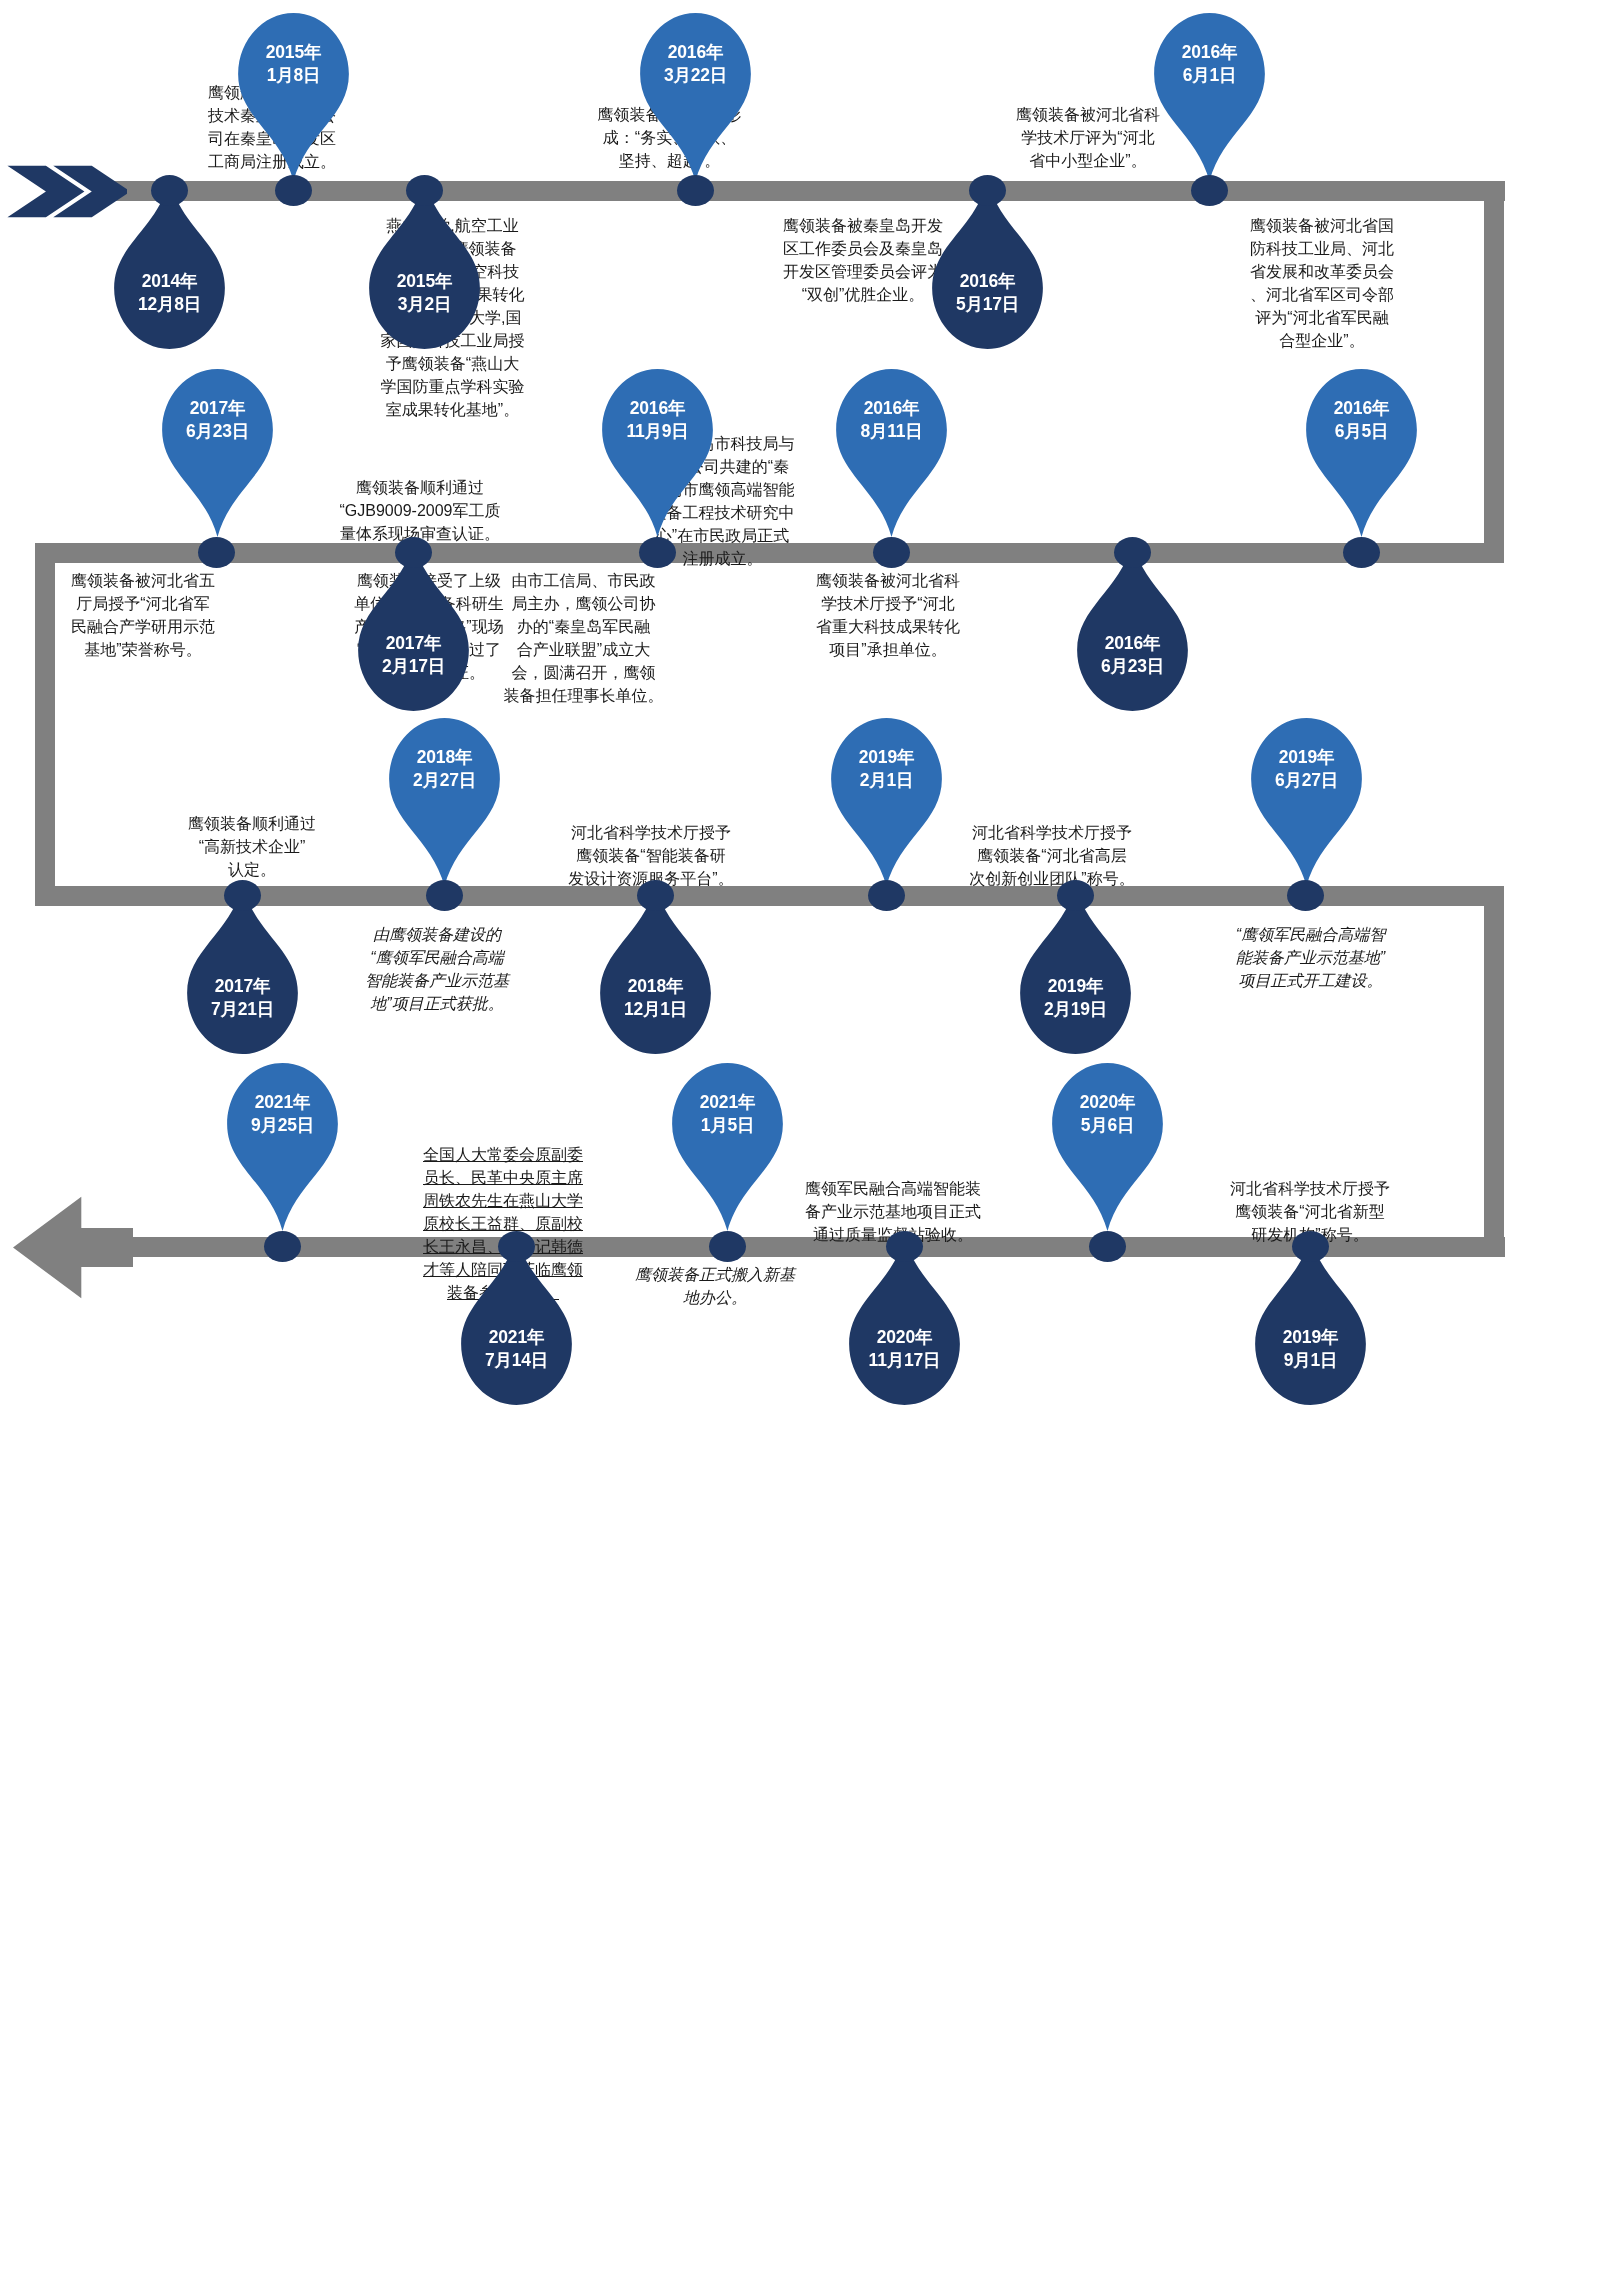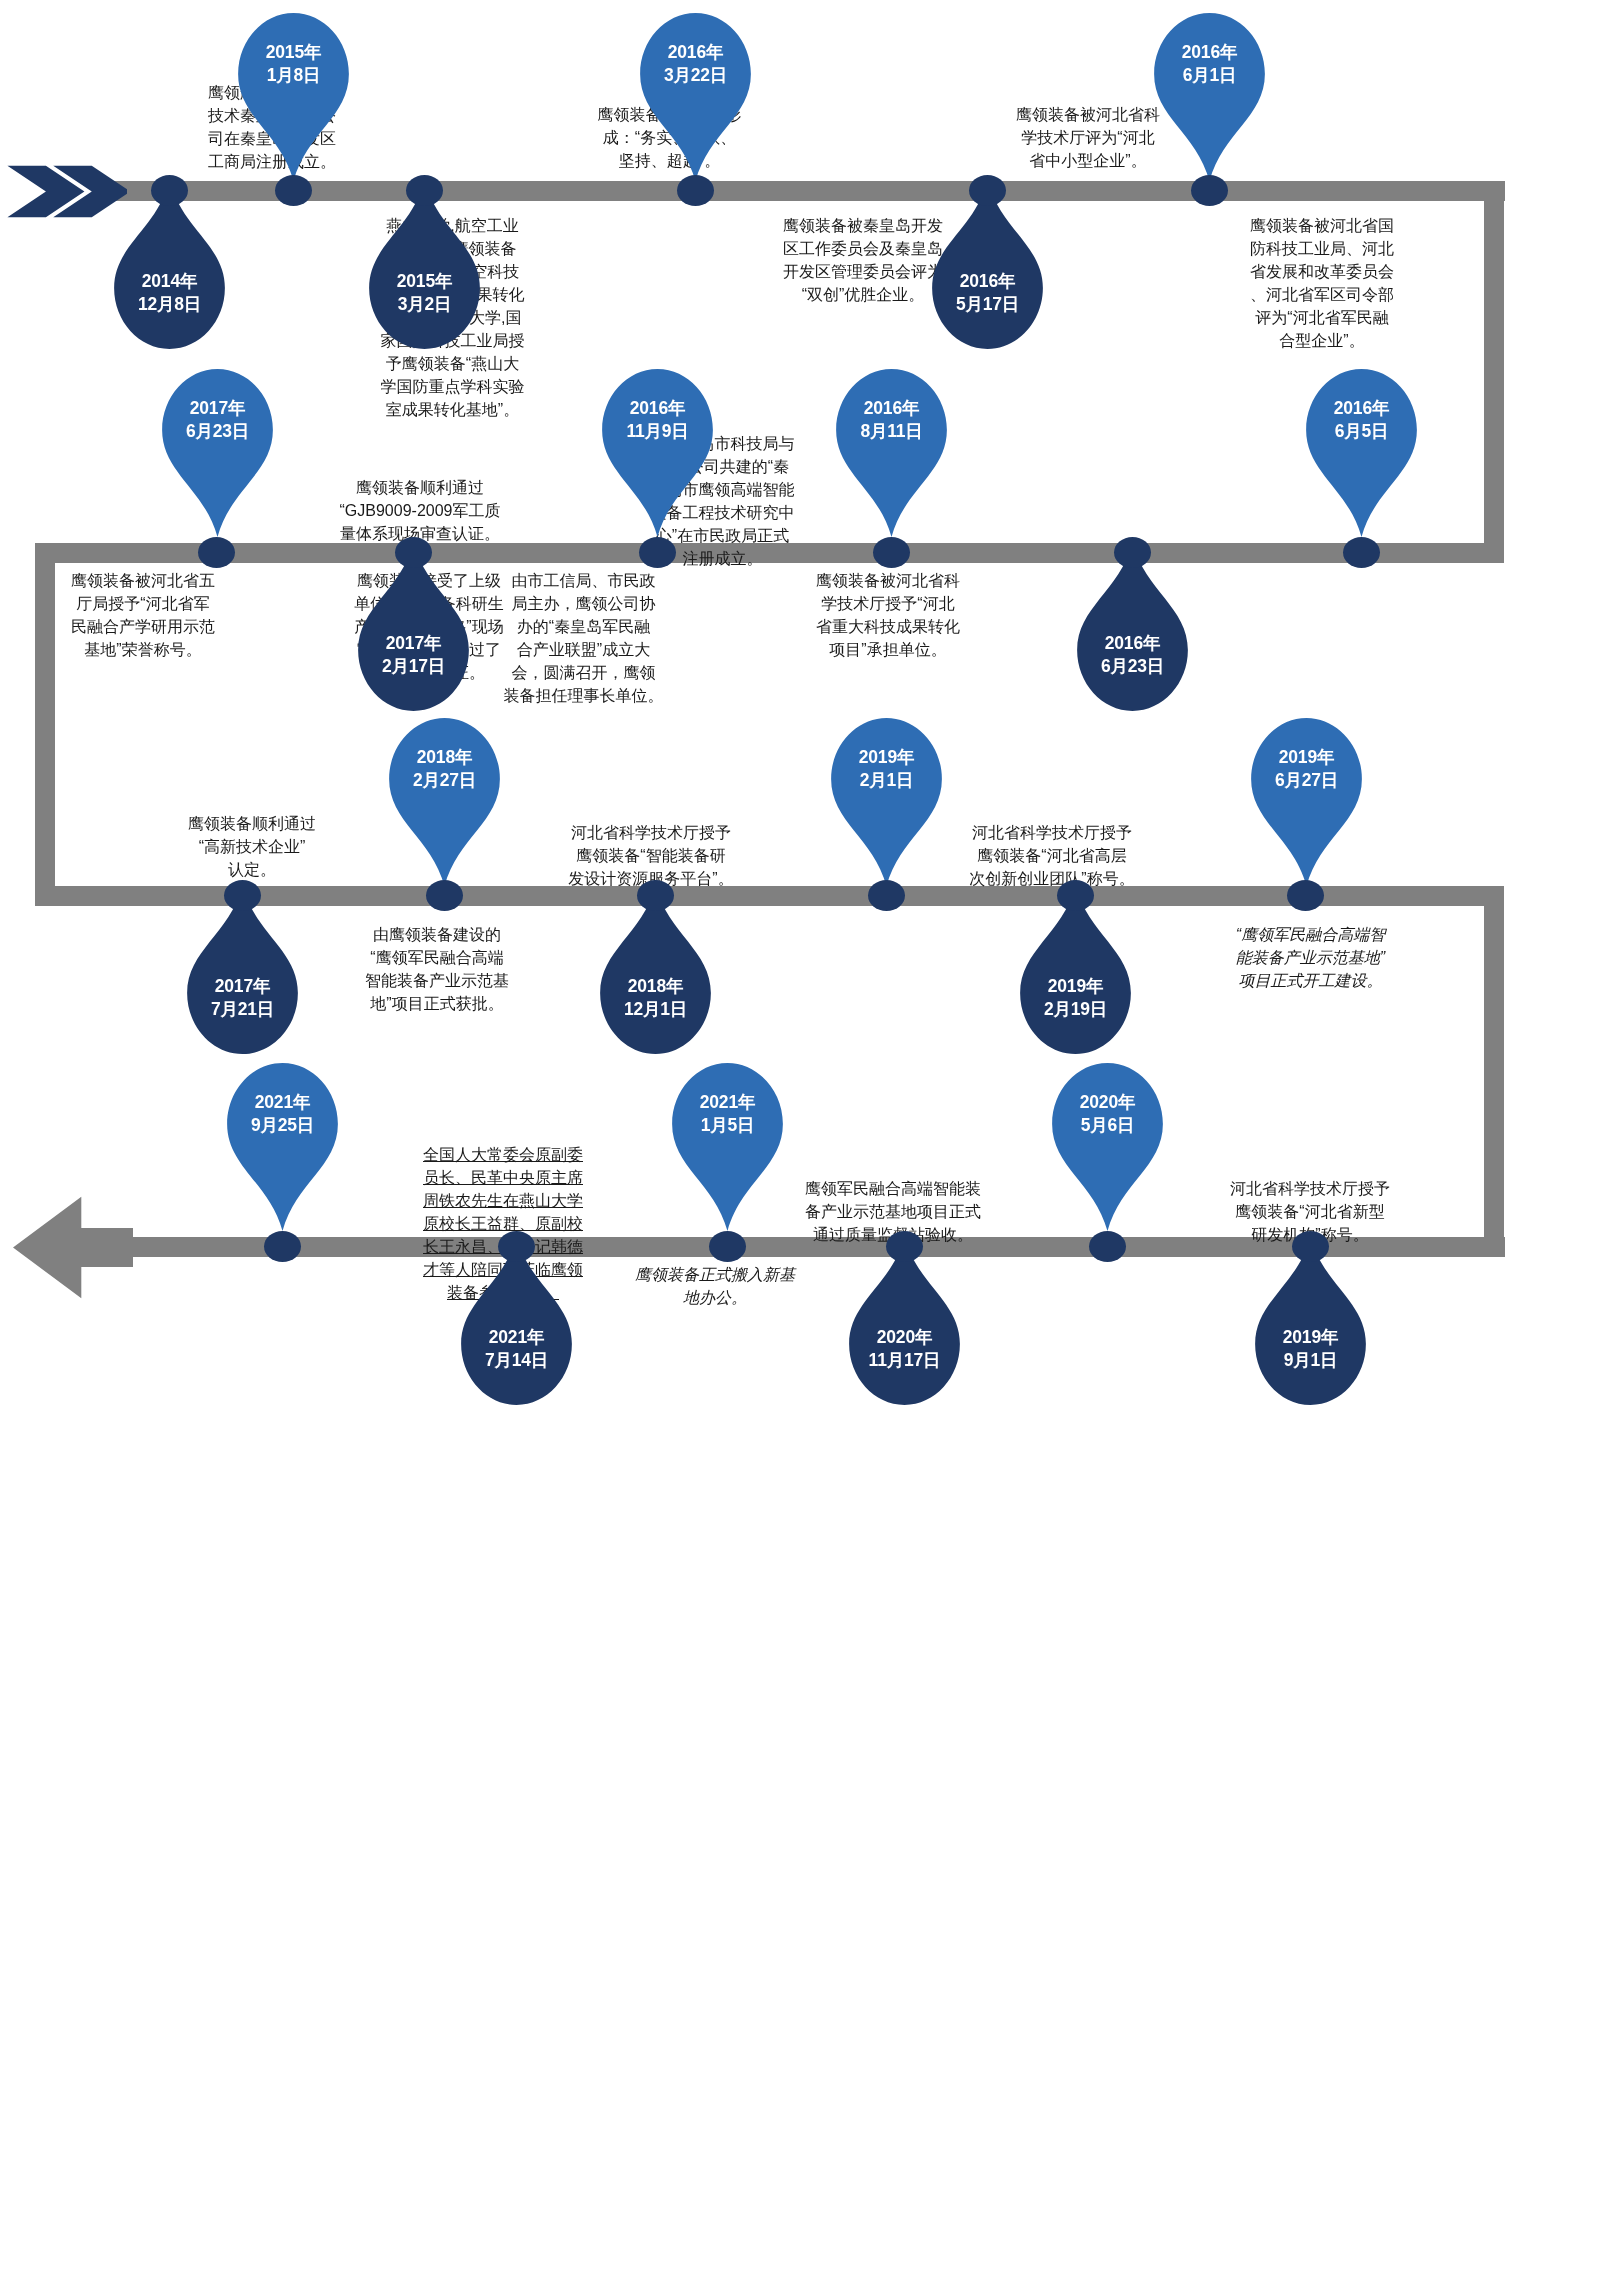--- a/index.html
+++ b/index.html
@@ -298,21 +298,21 @@
   <div class="pin up" style="left:1251px;top:718px;">
     <svg class="shape" width="111" height="168" viewBox="0 0 120 182">
       <path d="M60 182 C 46 130, 0 112, 0 66 C 0 30, 27 0, 60 0 C 93 0, 120 30, 120 66 C 120 112, 74 130, 60 182 Z" fill="#2e6db4"></path>
     </svg>
     <div class="label"><span>2019年</span><br><span>6月27日</span></div>
   </div>
 
   <div class="desc" style="left:155px;top:812px;width:194px;">鹰领装备顺利通过
 “高新技术企业”
 认定。</div>
-  <div class="desc" style="left:340px;top:923px;width:194px;">由鹰领装备建设的
+  <div class="desc" style="left:340px;top:923px;width:194px;font-style:italic;">由鹰领装备建设的
 “鹰领军民融合高端
 智能装备产业示范基
 地”项目正式获批。</div>
   <div class="desc" style="left:545px;top:821px;width:212px;">河北省科学技术厅授予
 鹰领装备“智能装备研
 发设计资源服务平台”。</div>
   <div class="desc" style="left:946px;top:821px;width:212px;">河北省科学技术厅授予
 鹰领装备“河北省高层
 次创新创业团队”称号。</div>
   <div class="desc" style="left:1209px;top:923px;width:203px;font-style:italic;">“鹰领军民融合高端智

